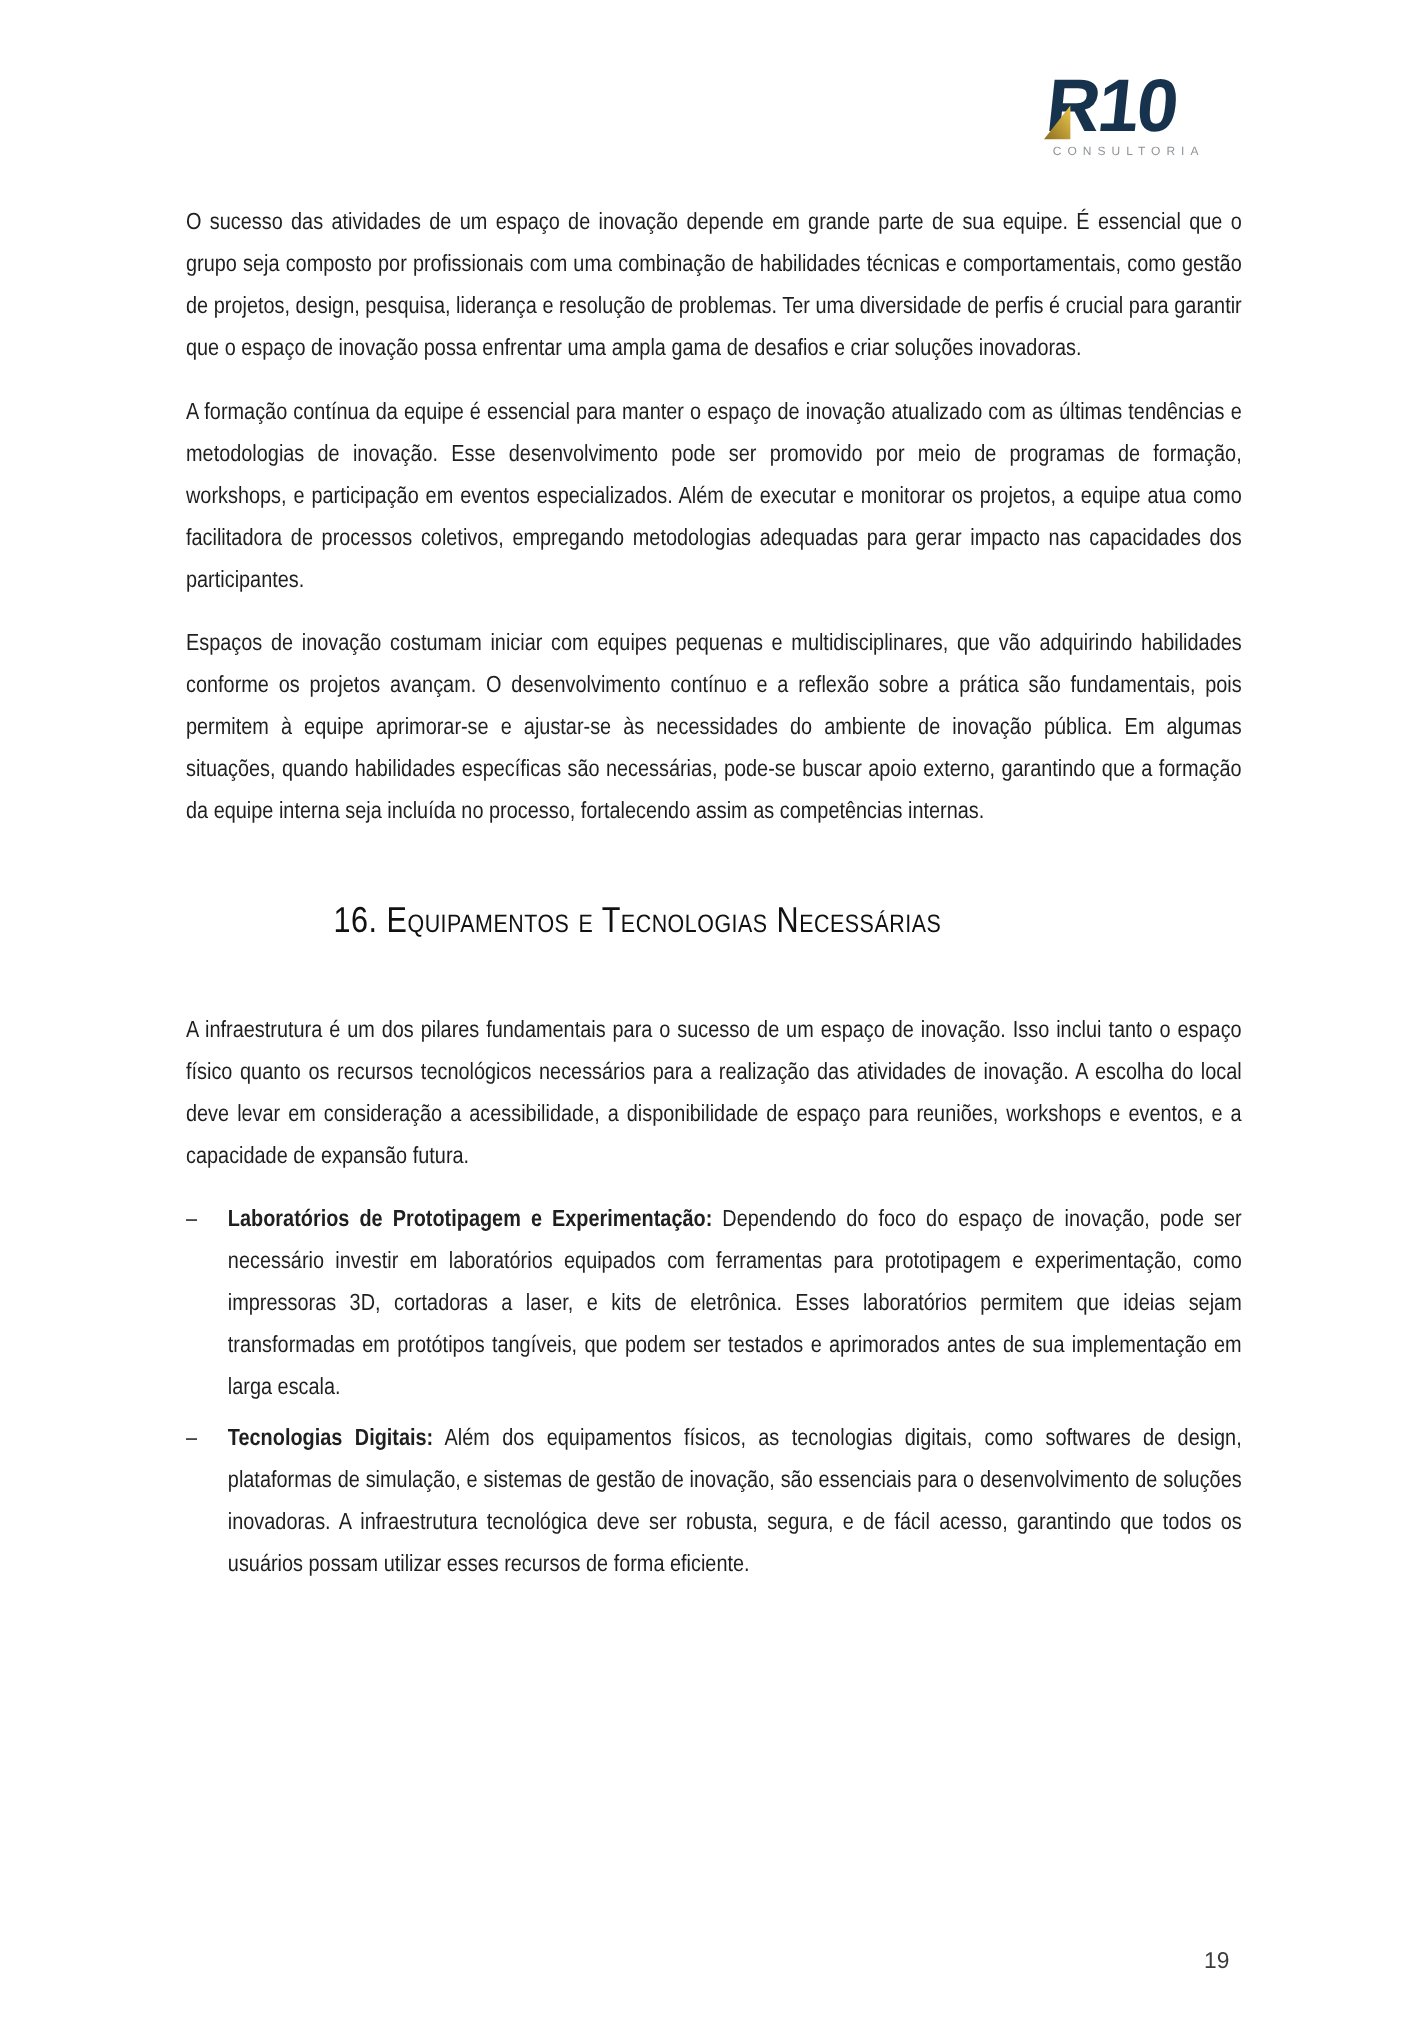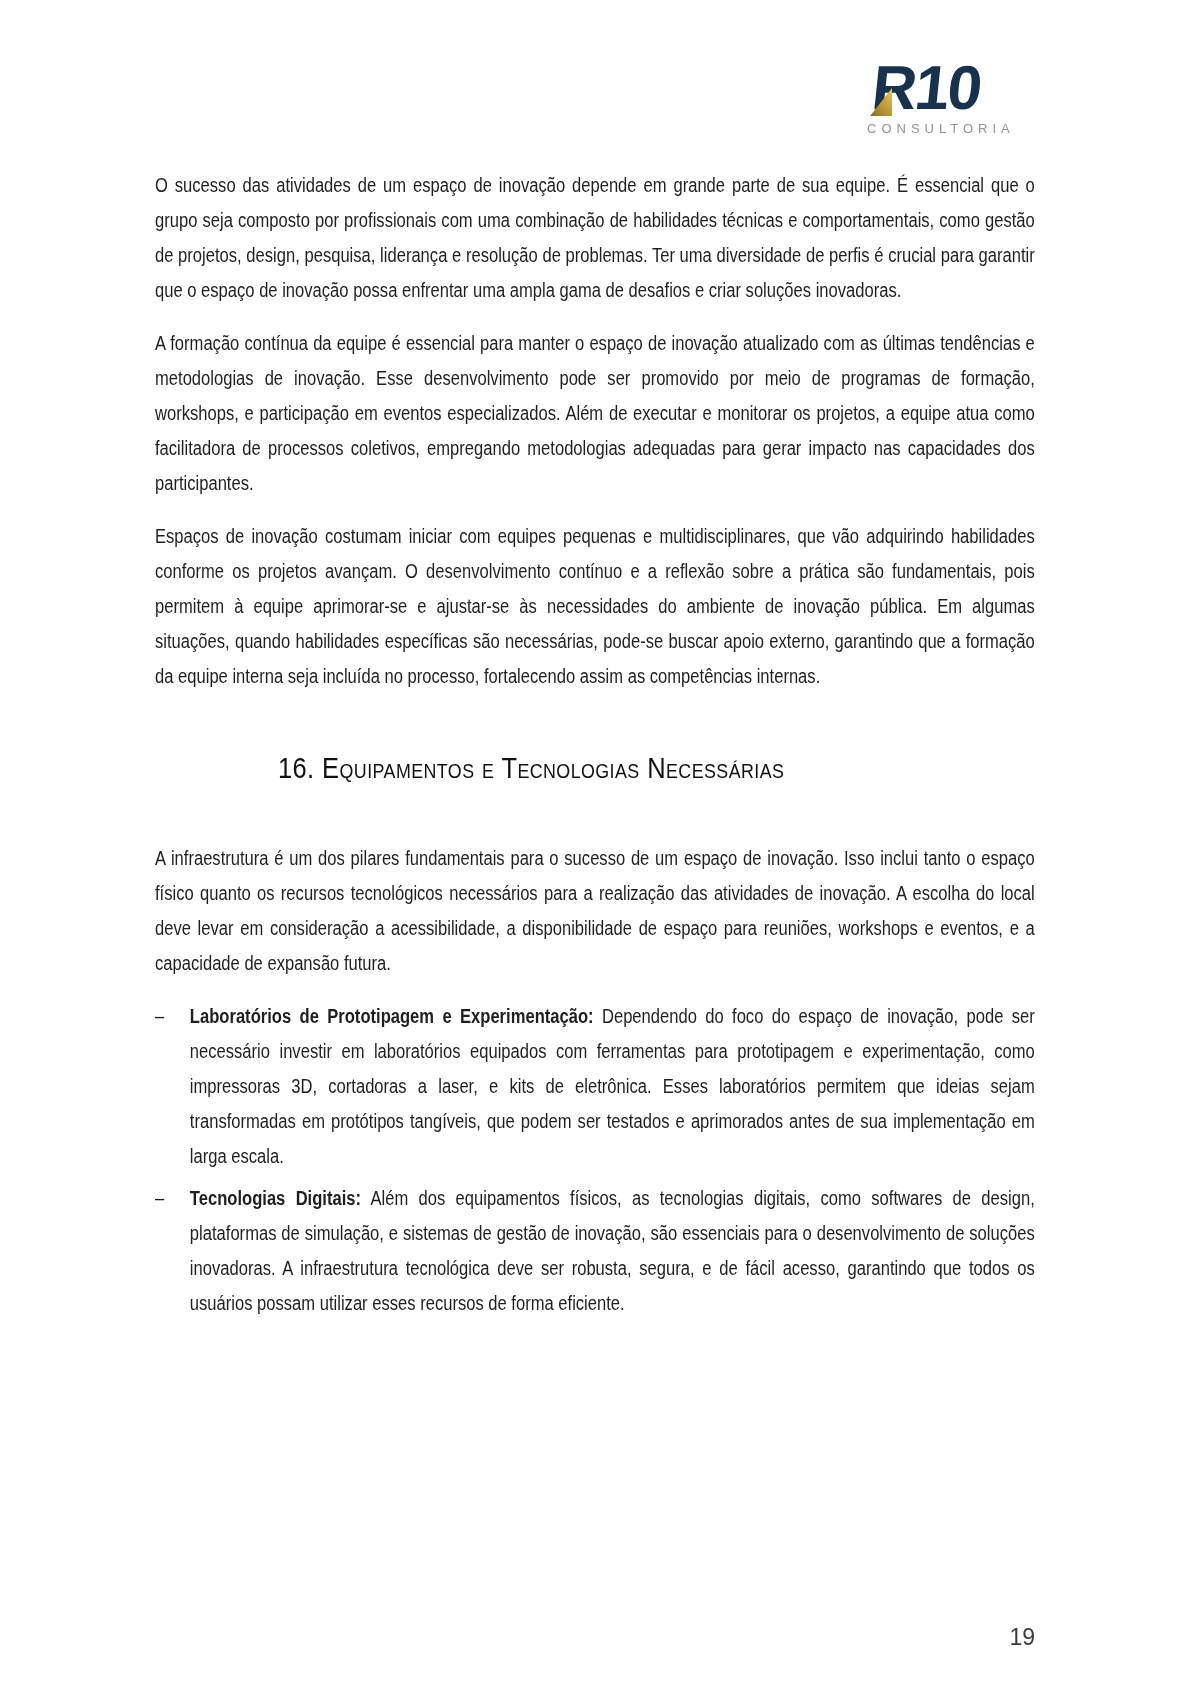--- a/index.html
+++ b/index.html
@@ -17,21 +17,21 @@
   .logo {
     position: absolute;
     top: 54px;
     left: 862px;
     width: 152px;
     text-align: center;
   }
   .logo svg { display: block; margin: 0 auto; }
   .logo-sub {
     margin-top: 1px;
-    font-size: 13px;
+    font-size: 10px;
     letter-spacing: 5px;
     color: #8f9498;
     white-space: nowrap;
     padding-left: 5px; 
   }
 
   
   .content {
     position: absolute;
     left: 155px;
@@ -80,22 +80,22 @@
     text-align: justify;
   }
   ul.eq-list .li-body b { font-weight: bold; }
 
   
   .page-number {
     position: absolute;
     top: 1624px;
     left: 993px;
     width: 42px;
-    text-align: right;
-    font-size: 23px;
+    text-align: center;
+    font-size: 19px;
     color: #3c3c3c;
   }
 </style>
 </head>
 <body>
 
 <div class="page">
 
   <div class="logo">
     <svg width="148" height="66" viewBox="0 0 148 66" aria-hidden="true">

